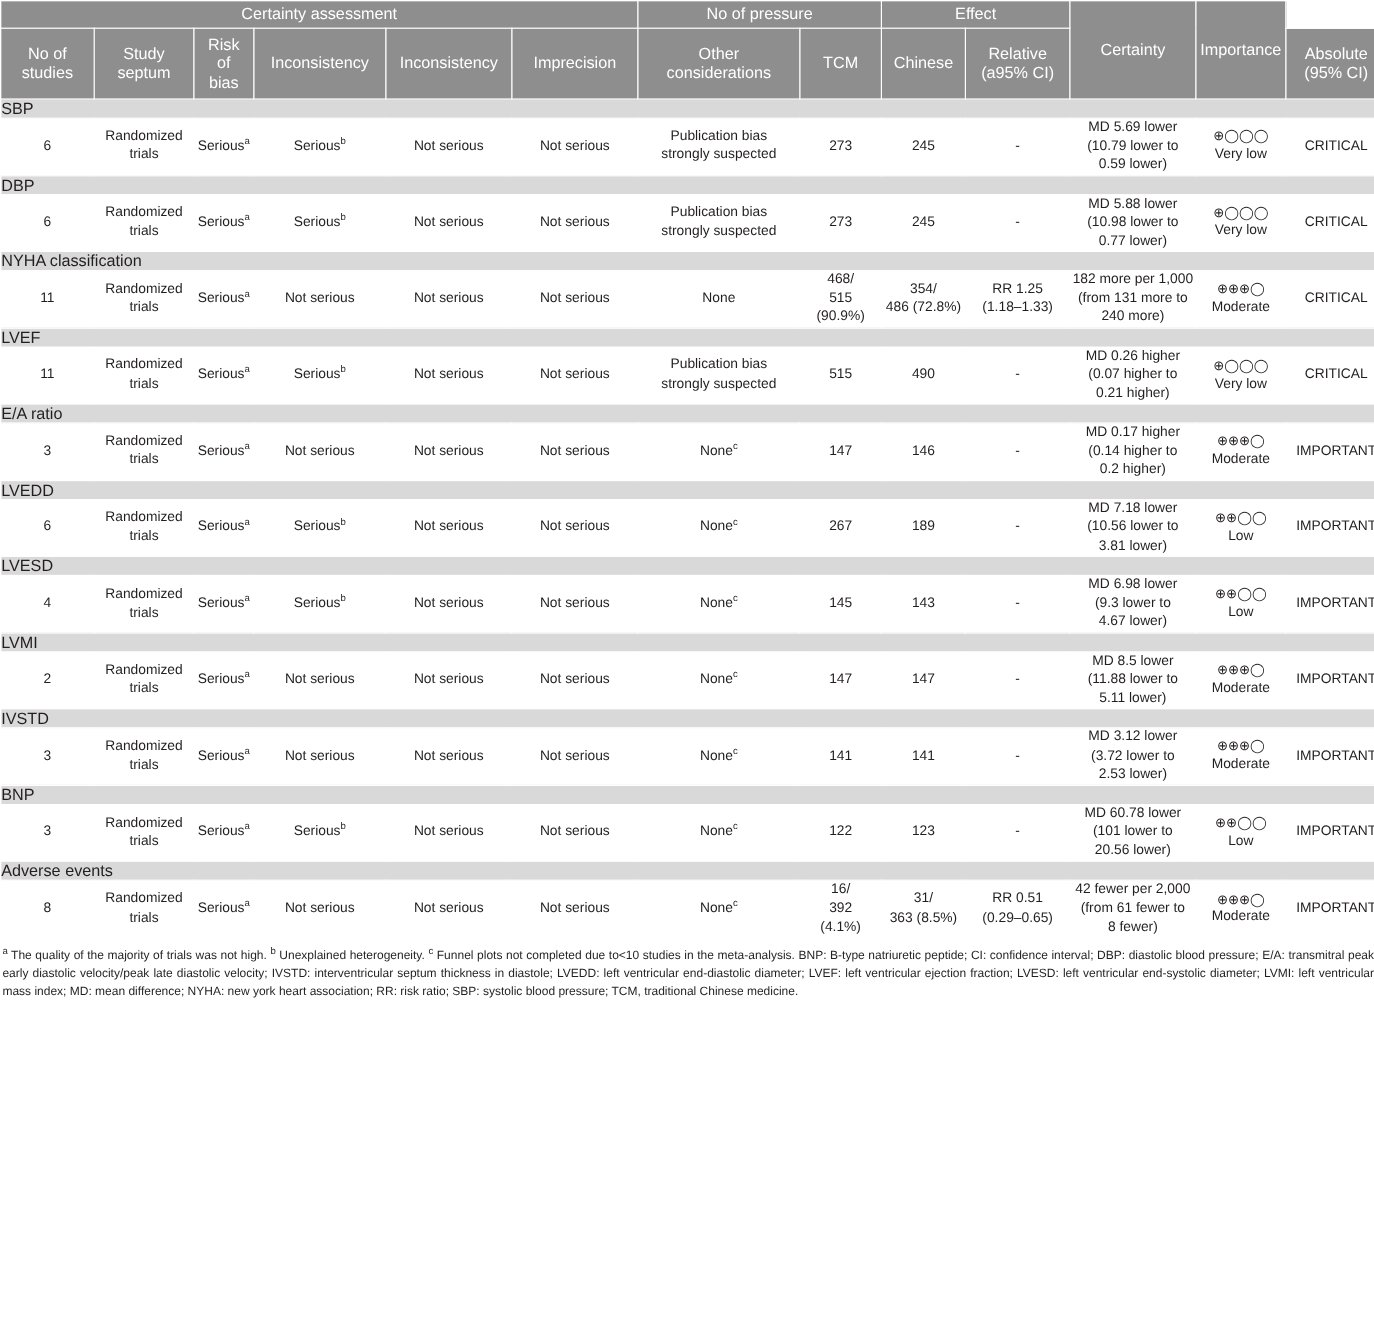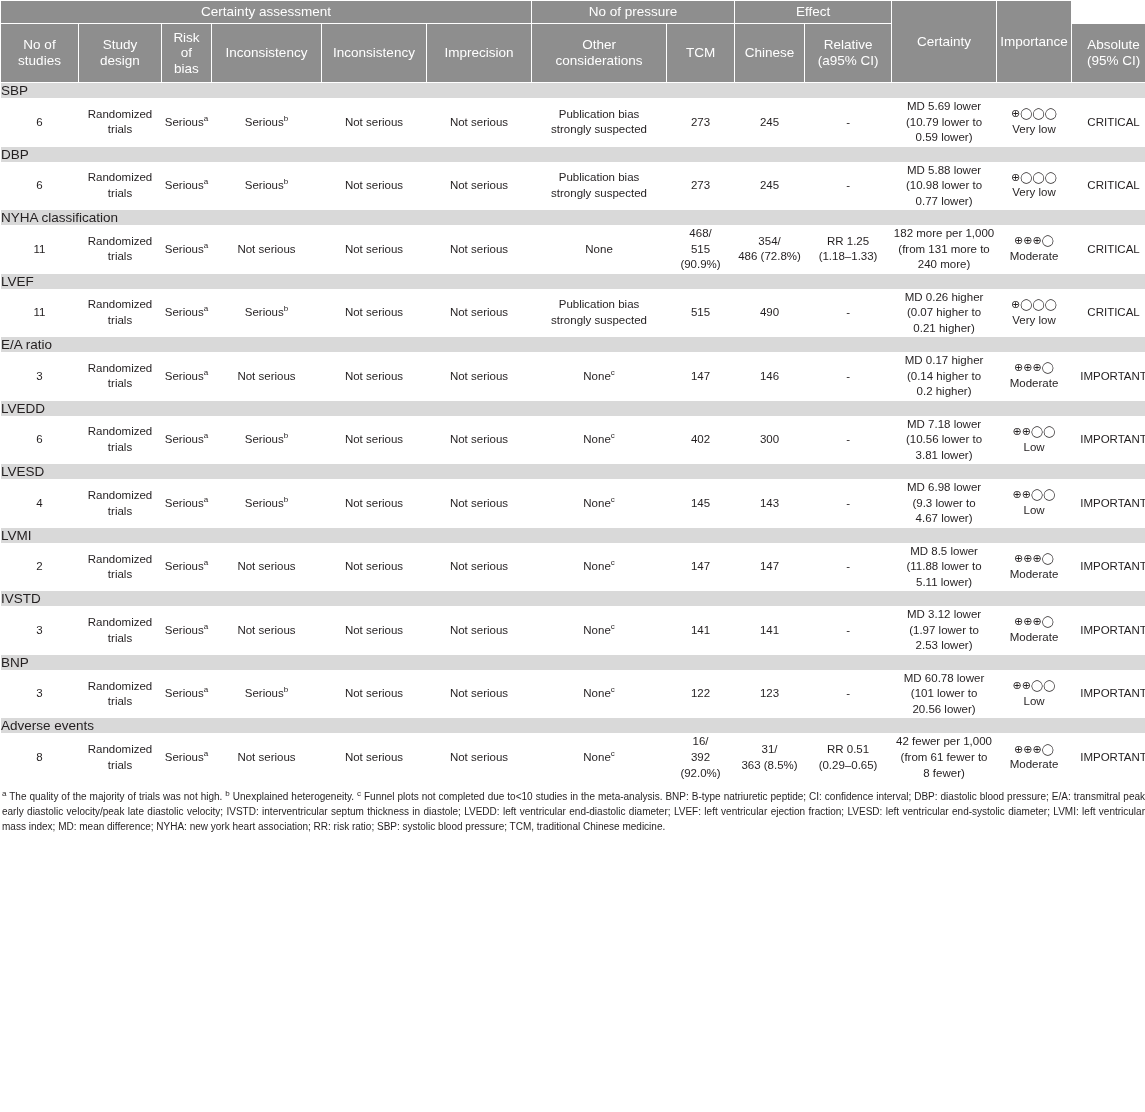--- a/index.html
+++ b/index.html
@@ -103,21 +103,21 @@
       <th colspan="6">Certainty assessment</th>
       <th colspan="2">No of pressure</th>
       <th colspan="2">Effect</th>
       <th rowspan="2">Certainty</th>
       <th rowspan="2">Importance</th>
     </tr>
     <tr class="hdr-sub">
       <th class="cell-multiline">No of
 studies</th>
       <th class="cell-multiline">Study
-design</th>
+septum</th>
       <th class="cell-multiline">Risk
 of
 bias</th>
       <th class="cell-multiline">Inconsistency</th>
       <th class="cell-multiline">Inconsistency</th>
       <th class="cell-multiline">Imprecision</th>
       <th class="cell-multiline">Other
 considerations</th>
       <th class="cell-multiline">TCM</th>
       <th class="cell-multiline">Chinese</th>
@@ -260,22 +260,22 @@
       </tr>
       <tr class="data-row">
         <td class="first-col cell-multiline">6</td>
         <td class="cell-multiline">Randomized
 trials</td>
         <td class="cell-multiline">Serious<sup>a</sup></td>
         <td class="cell-multiline">Serious<sup>b</sup></td>
         <td class="cell-multiline">Not serious</td>
         <td class="cell-multiline">Not serious</td>
         <td class="cell-multiline">None<sup>c</sup></td>
-        <td class="cell-multiline">402</td>
-        <td class="cell-multiline">300</td>
+        <td class="cell-multiline">267</td>
+        <td class="cell-multiline">189</td>
         <td class="cell-multiline">-</td>
         <td class="cell-multiline">MD 7.18 lower
 (10.56 lower to
 3.81 lower)</td>
         <td>
           <div class="certainty-sym">⊕⊕◯◯</div>
           <div>Low</div>
         </td>
         <td class="last-col cell-multiline">IMPORTANT</td>
       </tr>
@@ -336,21 +336,21 @@
 trials</td>
         <td class="cell-multiline">Serious<sup>a</sup></td>
         <td class="cell-multiline">Not serious</td>
         <td class="cell-multiline">Not serious</td>
         <td class="cell-multiline">Not serious</td>
         <td class="cell-multiline">None<sup>c</sup></td>
         <td class="cell-multiline">141</td>
         <td class="cell-multiline">141</td>
         <td class="cell-multiline">-</td>
         <td class="cell-multiline">MD 3.12 lower
-(1.97 lower to
+(3.72 lower to
 2.53 lower)</td>
         <td>
           <div class="certainty-sym">⊕⊕⊕◯</div>
           <div>Moderate</div>
         </td>
         <td class="last-col cell-multiline">IMPORTANT</td>
       </tr>
       <tr class="section-row">
         <td colspan="13">BNP</td>
       </tr>
@@ -382,26 +382,26 @@
         <td class="first-col cell-multiline">8</td>
         <td class="cell-multiline">Randomized
 trials</td>
         <td class="cell-multiline">Serious<sup>a</sup></td>
         <td class="cell-multiline">Not serious</td>
         <td class="cell-multiline">Not serious</td>
         <td class="cell-multiline">Not serious</td>
         <td class="cell-multiline">None<sup>c</sup></td>
         <td class="cell-multiline">16/
 392
-(92.0%)</td>
+(4.1%)</td>
         <td class="cell-multiline">31/
 363 (8.5%)</td>
         <td class="cell-multiline">RR 0.51
 (0.29–0.65)</td>
-        <td class="cell-multiline">42 fewer per 1,000
+        <td class="cell-multiline">42 fewer per 2,000
 (from 61 fewer to
 8 fewer)</td>
         <td>
           <div class="certainty-sym">⊕⊕⊕◯</div>
           <div>Moderate</div>
         </td>
         <td class="last-col cell-multiline">IMPORTANT</td>
       </tr>
     </tbody>
 </table>

